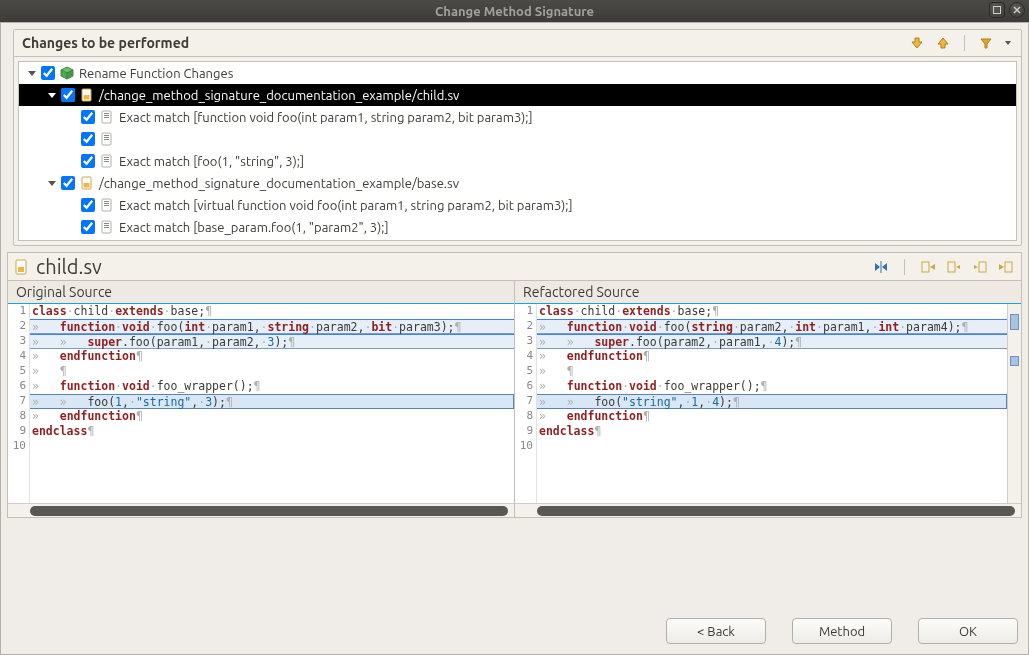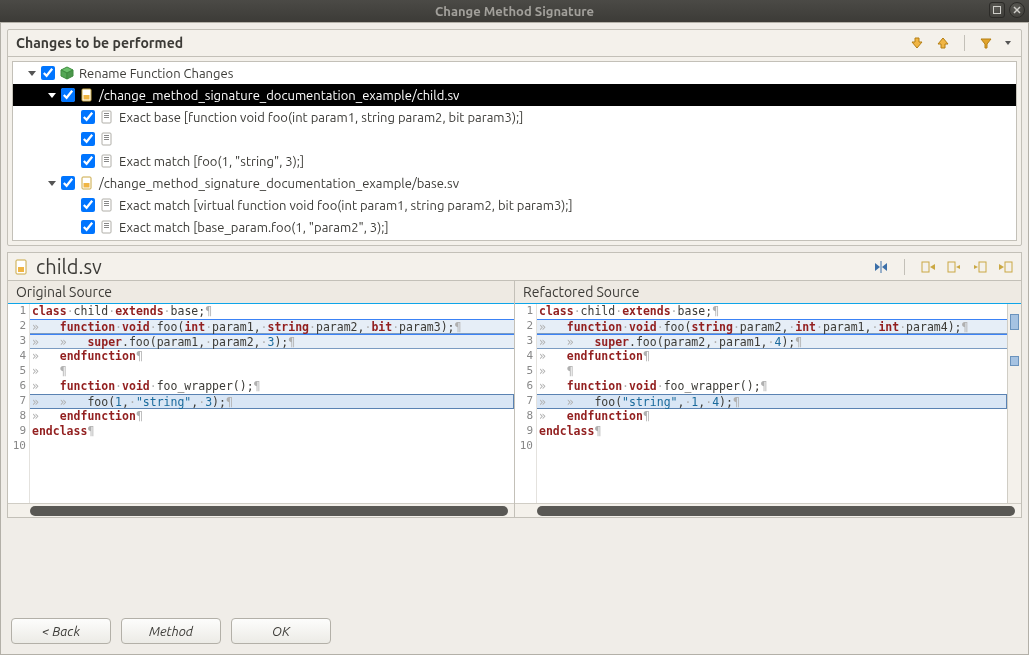--- a/index.html
+++ b/index.html
@@ -36,21 +36,21 @@
     background: #f0ede8;
     border: 1px solid #b3b0a8;
     display: flex; flex-direction: column;
     padding: 6px;
   }
   
   .changes-box {
     border: 1px solid #c3c0b8;
     border-radius: 2px;
     background: #f4f1eb;
-    display: flex; flex-direction: column;
+    display: flex; flex-direction: column; margin-left: 6px;
   }
   .changes-header {
     display: flex; align-items: center;
     border-bottom: 1px solid #c3c0b8;
     padding: 4px 8px;
     font-size: 14px;
   }
   .changes-header .label { flex: 1; font-weight: bold; color: #3c3b37; }
   .hdr-btns { display: flex; gap: 8px; align-items: center; }
   .hdr-btn { width: 18px; height: 18px; display: flex; align-items: center; justify-content: center; cursor: pointer; }
@@ -59,21 +59,21 @@
     background: #fff;
     border: 1px solid #c3c0b8;
     margin: 4px;
     height: 180px;
     overflow: auto;
     font-size: 13px;
   }
   .tree-row {
     display: flex; align-items: center;
     height: 22px;
-    padding-left: 12px;
+    padding-left: 6px;
     white-space: nowrap;
   }
   .tree-row.selected { background: #000000; color: #fff; }
   .tree-row input[type=checkbox] { margin: 0 4px 0 0; width: 14px; height: 14px; }
   .tw { display: inline-flex; width: 14px; height: 14px; align-items: center; justify-content: center; margin-right: 2px; color:#555; cursor:pointer; }
   .tree-row.selected .tw { color:#fff; }
   .ind { display: inline-block; }
   .ticon { display: inline-flex; width: 16px; height: 16px; margin-right: 4px; align-items: center; justify-content: center; }
   
   .preview {
@@ -167,23 +167,22 @@
     position: relative;
   }
   .hscroll .thumb {
     position: absolute; top: 2px; height: 10px;
     left: 22px; right: 6px;
     background: #595854;
     border-radius: 5px;
   }
   
   .btnbar {
-    display: flex; justify-content: flex-start; gap: 10px;
+    display: flex; justify-content: flex-end; gap: 26px;
     padding: 10px 4px 4px 4px;
-    font-style: italic;
   }
   .btn {
     min-width: 100px;
     padding: 5px 14px;
     background: linear-gradient(#fdfdfc, #ecebe6);
     border: 1px solid #b3b0a8;
     border-radius: 4px;
     font-size: 13px;
     color: #3c3b37;
     text-align: center;
@@ -278,21 +277,21 @@
         <span class="ind" style="width:56px"></span>
           <input type="checkbox" checked="" style="">
           <span class="ticon">
             <svg width="14" height="14">
               <rect x="2" y="1" width="9" height="12" rx="1" fill="#fff" stroke="#b0aea8"></rect>
               <rect x="4" y="3" width="5" height="1" fill="#888"></rect>
               <rect x="4" y="5" width="5" height="1" fill="#888"></rect>
               <rect x="4" y="7" width="5" height="1" fill="#888"></rect>
             </svg>
           </span>
-          <span>Exact base [function void foo(int param1, string param2, bit param3);]</span>
+          <span>Exact match [function void foo(int param1, string param2, bit param3);]</span>
       </div>
         <div class="tree-row">
         <span class="ind" style="width:56px"></span>
           <input type="checkbox" checked="" style="">
           <span class="ticon">
             <svg width="14" height="14">
               <rect x="2" y="1" width="9" height="12" rx="1" fill="#fff" stroke="#b0aea8"></rect>
               <rect x="4" y="3" width="5" height="1" fill="#888"></rect>
               <rect x="4" y="5" width="5" height="1" fill="#888"></rect>
               <rect x="4" y="7" width="5" height="1" fill="#888"></rect>

